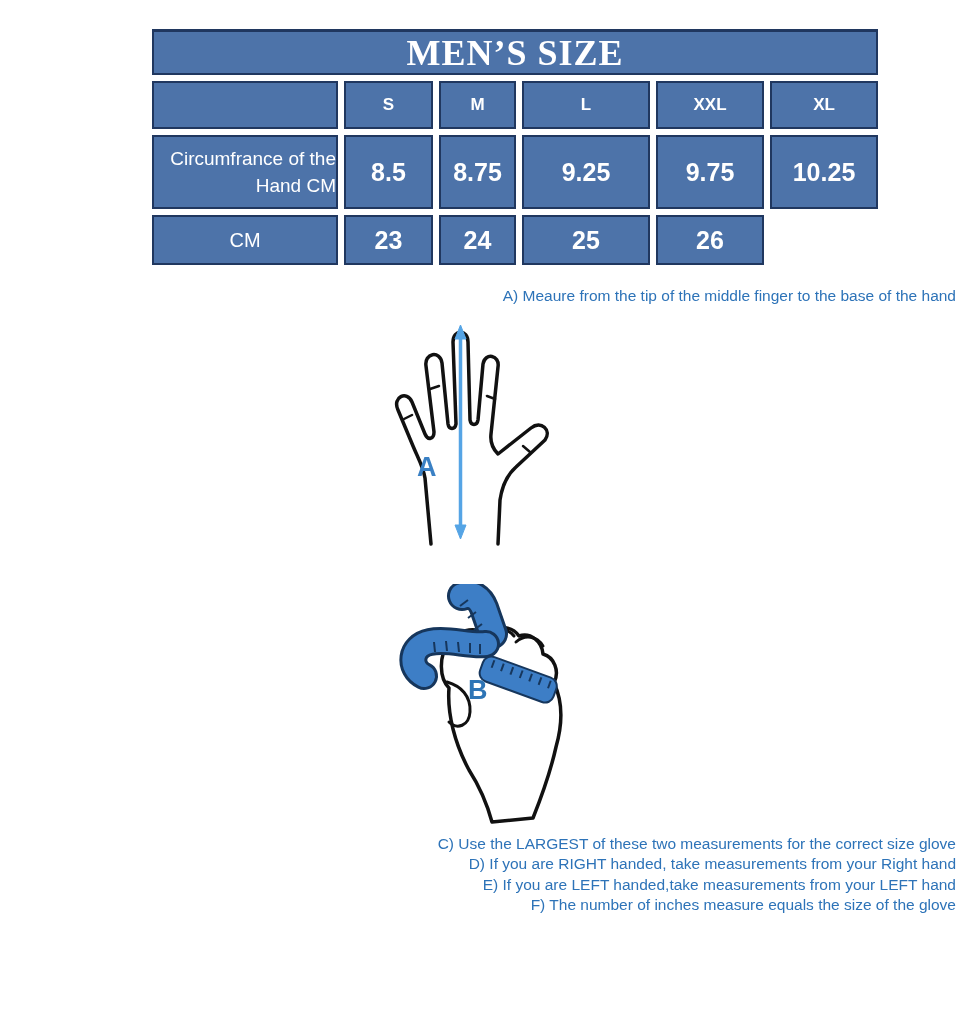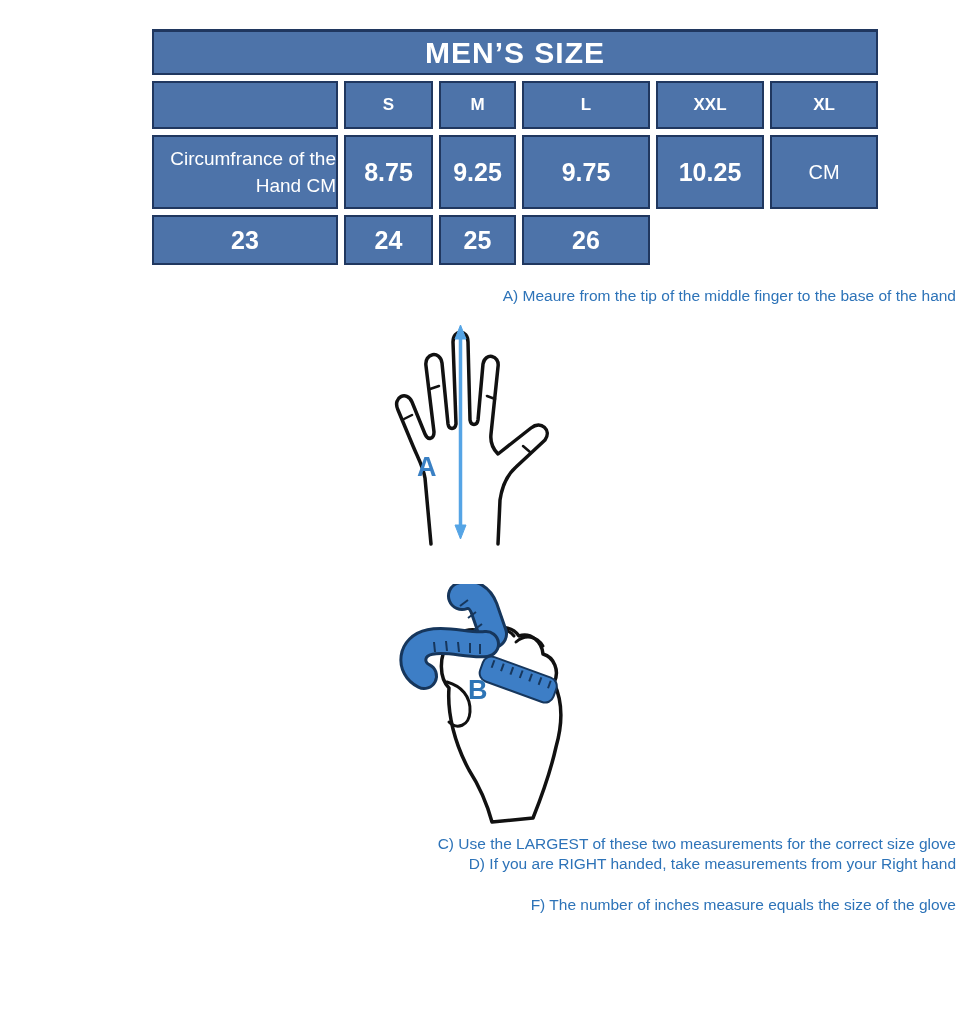--- a/index.html
+++ b/index.html
@@ -16,22 +16,22 @@
     gap:6px;
   }
   .cell{
     background:#4d73a9;border:2px solid #20375f;box-sizing:border-box;
     display:flex;align-items:center;justify-content:center;
     color:#ffffff;
   }
   .cell.title{
     grid-column:1 / -1;
     border-top-width:3px;
-    font-family:Liberation Sans, sans-serif;
-    font-weight:bold;font-size:30px;letter-spacing:1px;
+    font-family:Liberation Serif, serif;
+    font-weight:bold;font-size:36px;letter-spacing:1px;
   }
   .cell.size-h{font-weight:bold;font-size:17px;}
   .cell.row-label{font-size:20px;}
   .cell.row-label.left{
     justify-content:flex-start;text-align:right;
     padding-left:8px;font-size:19px;line-height:27px;
   }
   .cell.val{font-weight:bold;font-size:25px;}
   
   .instr{
@@ -53,20 +53,21 @@
     <div class="cell title">MEN’S SIZE</div>
 
     <div class="cell corner"></div>
     <div class="cell size-h">S</div>
     <div class="cell size-h">M</div>
     <div class="cell size-h">L</div>
     <div class="cell size-h">XXL</div>
     <div class="cell size-h">XL</div>
 
     <div class="cell row-label left">Circumfrance of the Hand CM</div>
+    <div class="cell val">8.5</div>
     <div class="cell val">8.75</div>
     <div class="cell val">9.25</div>
     <div class="cell val">9.75</div>
     <div class="cell val">10.25</div>
 
     <div class="cell row-label">CM</div>
     <div class="cell val">23</div>
     <div class="cell val">24</div>
     <div class="cell val">25</div>
     <div class="cell val">26</div>
@@ -133,15 +134,16 @@
           <line x1="60" y1="3" x2="60" y2="11"></line>
           <line x1="70" y1="3" x2="70" y2="11"></line>
         </g>
       </g>
     </g>
     <text x="70" y="115" fill="#2e75b6">B</text>
   </svg>
 
   <div class="instr" style="top:835px;">C) Use the LARGEST of these two measurements for the correct size glove</div>
   <div class="instr" style="top:855px;">D) If you are RIGHT handed, take measurements from your Right hand</div>
+  <div class="instr" style="top:876px;">E) If you are LEFT handed,take measurements from your LEFT hand</div>
   <div class="instr" style="top:896px;">F) The number of inches measure equals the size of the glove</div>
 
 </div>
 
 </body></html>

